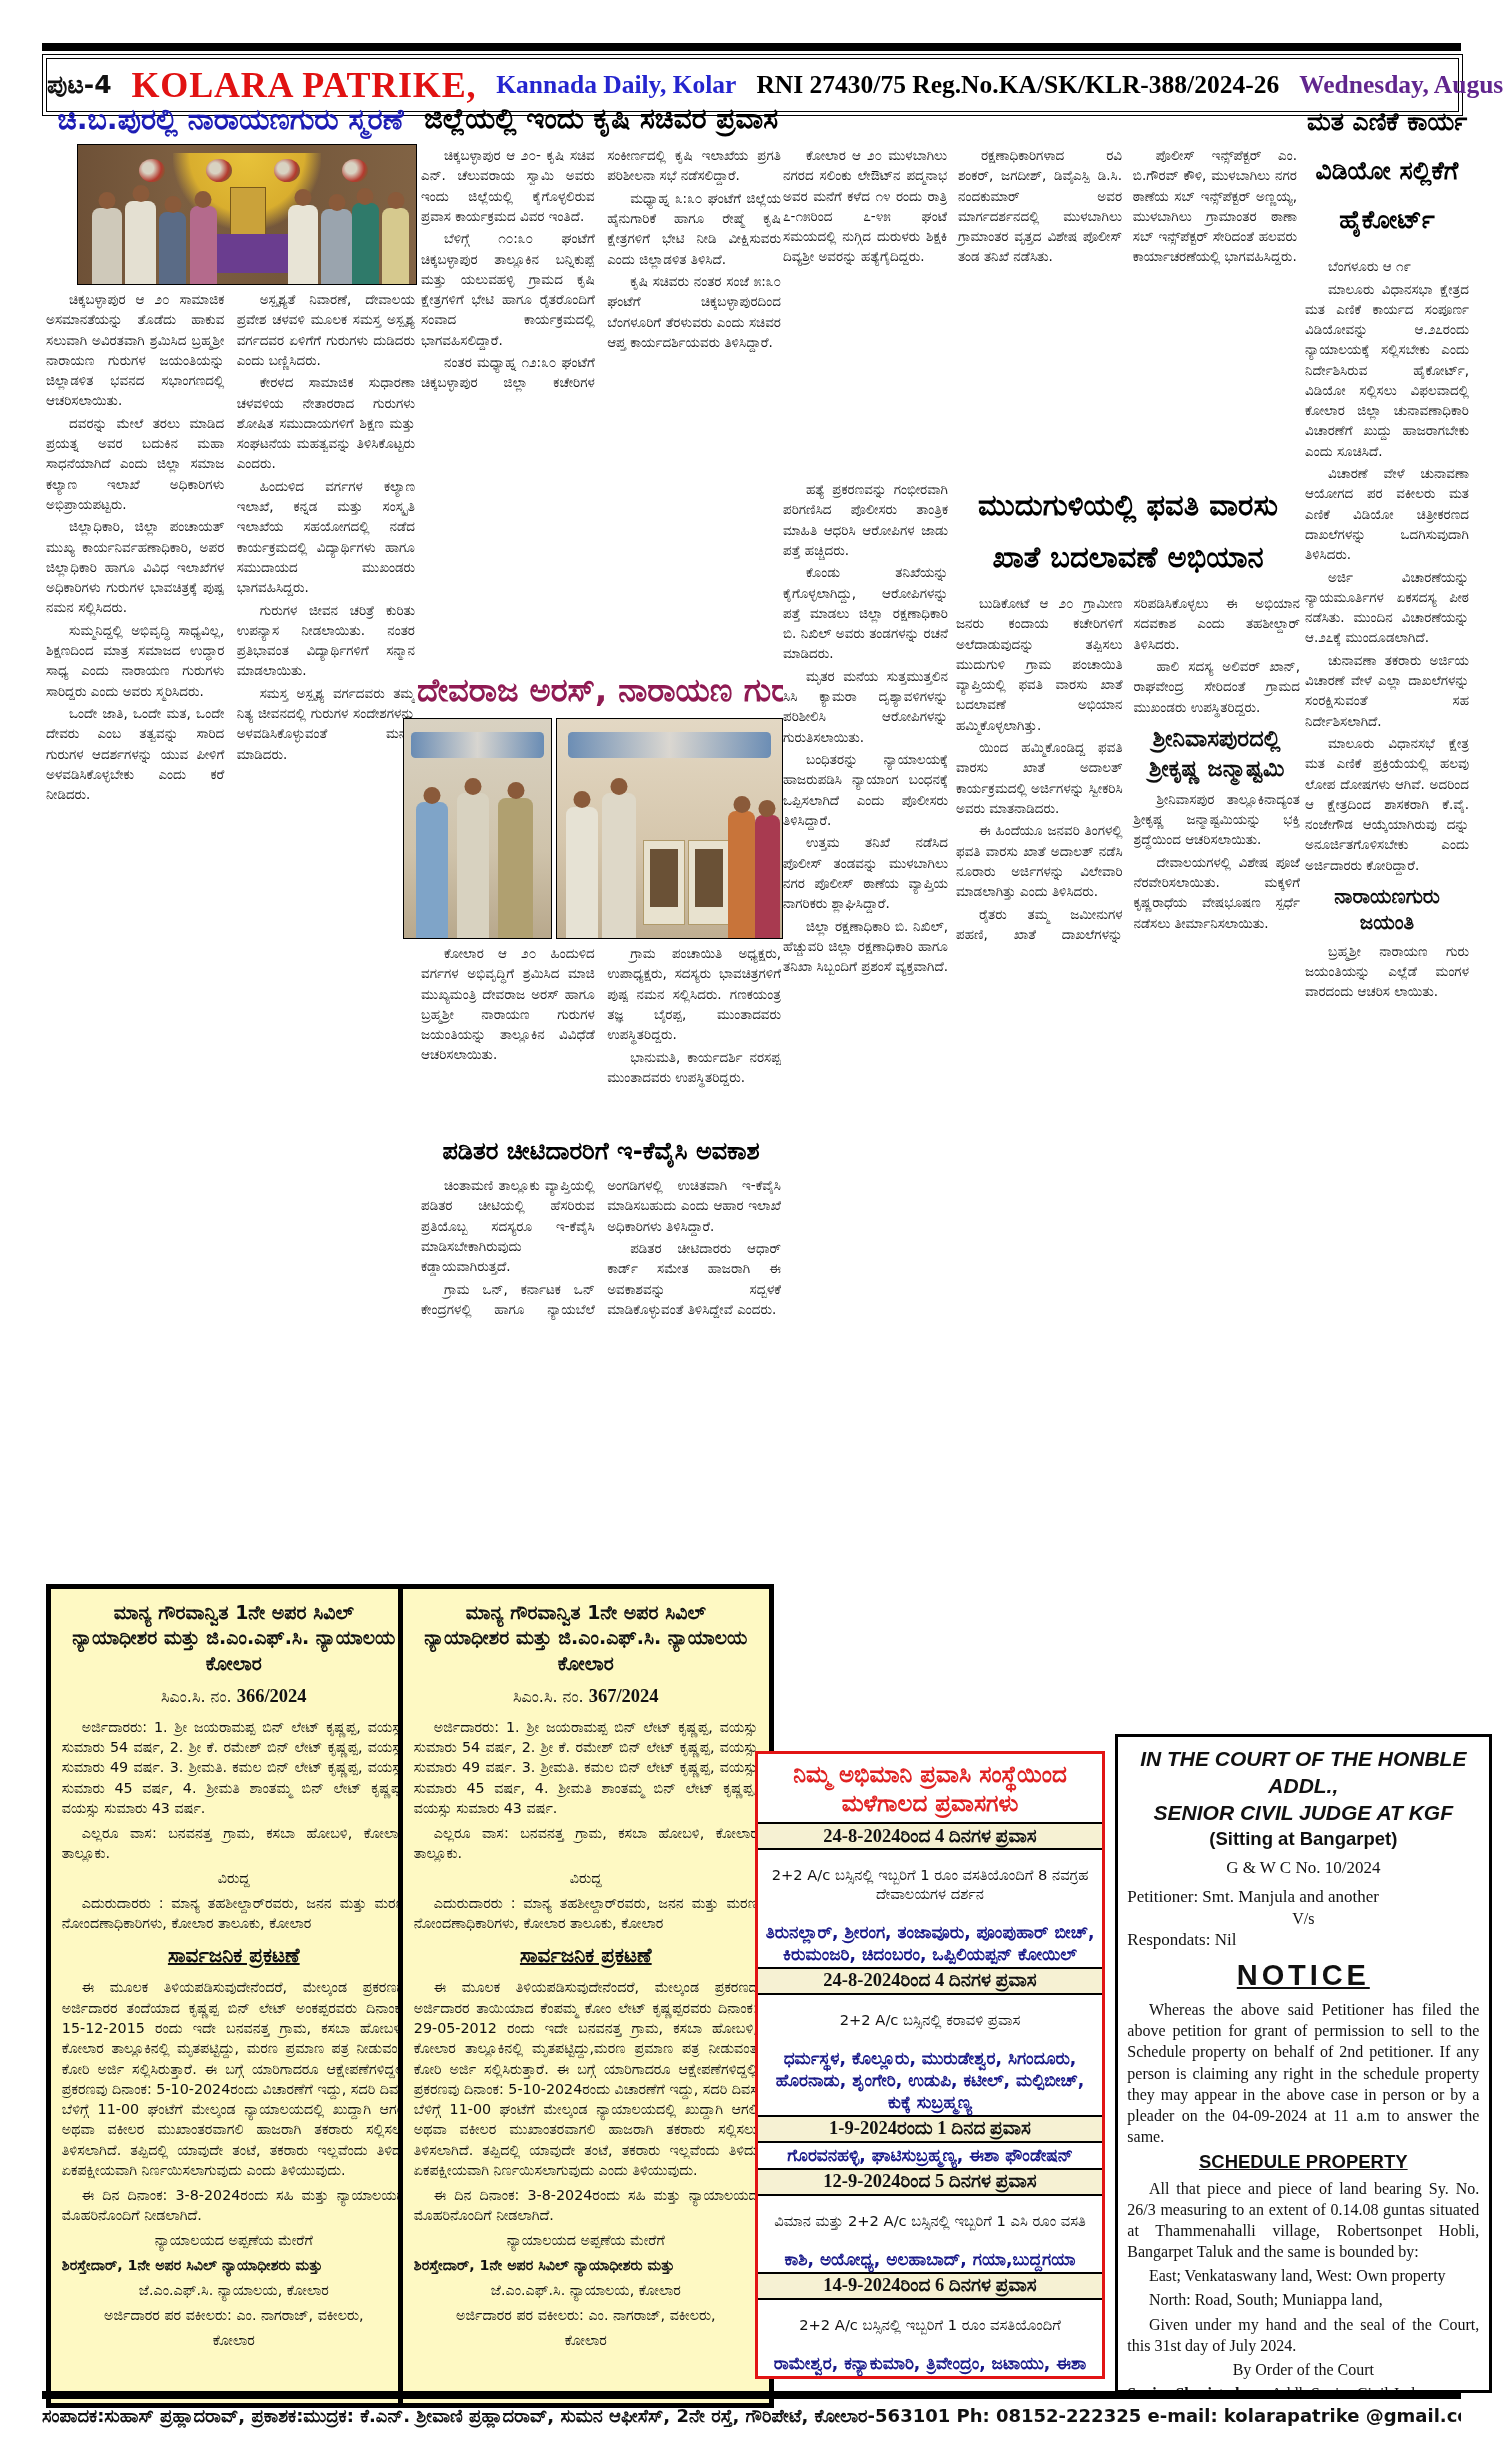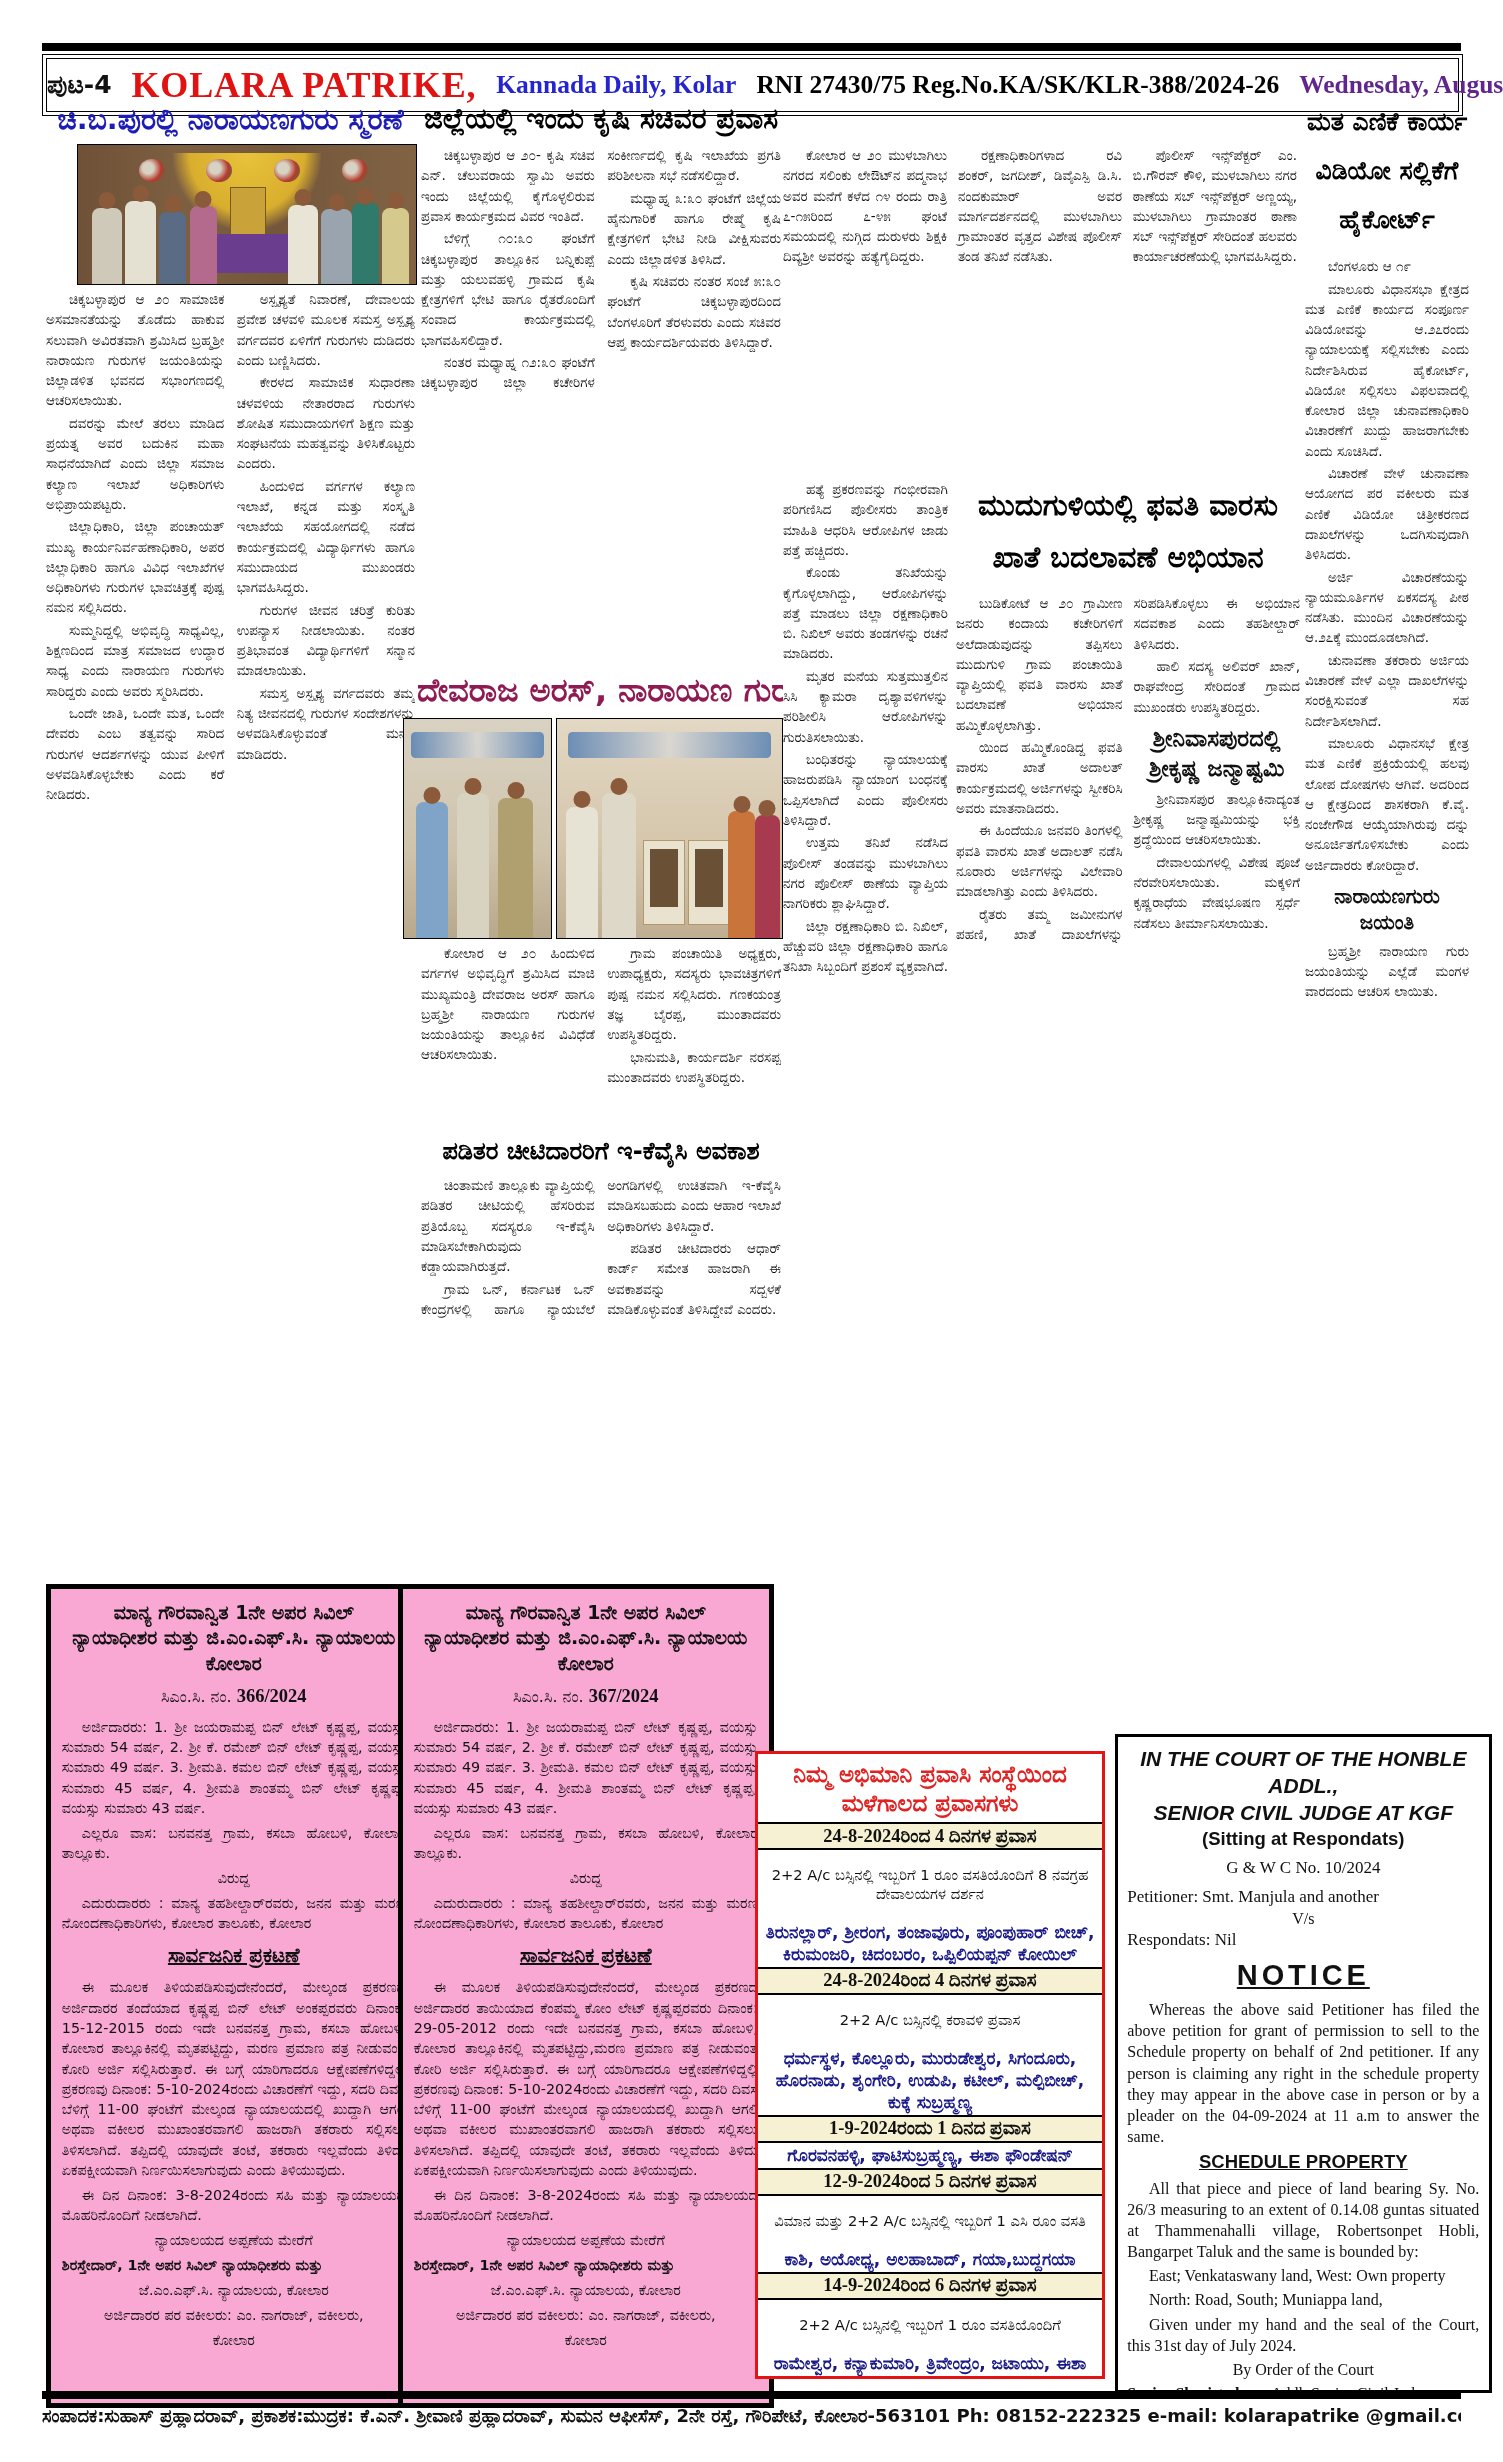--- a/index.html
+++ b/index.html
@@ -48,21 +48,21 @@
   #a1-photo .frame{position:absolute;left:45%;top:30%;width:10%;height:38%;background:#caa23a;border:1.5px solid #7a5a1a;}
   .person{position:absolute;bottom:0;border-radius:7.7px 7.7px 0 0;}
   .person:before{content:"";position:absolute;left:50%;top:-15.4px;transform:translateX(-50%);
        width:17px;height:17px;border-radius:50%;background:#8a5a3a;}
   #a5-photoA{left:403px;top:718px;width:147px;height:219px;background:linear-gradient(180deg,#d9d2c2 0%,#cfc3ab 60%,#b8a88c 100%);}
   #a5-photoB{left:556px;top:718px;width:225px;height:219px;background:linear-gradient(180deg,#e3d8c4 0%,#d6c7ad 55%,#bfae92 100%);}
   .banner{position:absolute;left:5%;top:6%;width:90%;height:12%;background:linear-gradient(90deg,#3a6fb0,#d8d8d8,#3a6fb0);opacity:.7;border-radius:4.6px;}
   .chairpic{position:absolute;bottom:6%;width:18%;height:38%;background:#e8e2cf;border:1.5px solid #b09a6a;}
   .chairpic:before{content:"";position:absolute;left:15%;top:10%;width:70%;height:70%;background:#6a5136;}
   
-  .kn-notice{border:5.4px solid #000;background:#f9a8d4;padding:10.8px 10.8px;overflow:hidden;font-size:14.3px;line-height:1.42;text-align:justify;}
+  .kn-notice{border:5.4px solid #000;background:#fef9c3;padding:10.8px 10.8px;overflow:hidden;font-size:14.3px;line-height:1.42;text-align:justify;}
   #notice-0{left:46px;top:1584px;width:344px;height:792px;}
   #notice-1{left:398px;top:1584px;width:344px;height:792px;}
   .kn-notice .nh{font-weight:bold;font-size:19px;text-align:center;line-height:1.35;text-indent:0;}
   .kn-notice .case{text-align:center;font-size:16px;margin:6.2px 0 7.7px;}
   .kn-notice .case b{font-family:"Liberation Serif",serif;font-size:18.5px;}
   .kn-notice p{margin:0 0 4.6px;text-indent:20px;}
   .kn-notice .center{text-align:center;text-indent:0;}
   .kn-notice .pub{font-weight:bold;font-size:20px;text-decoration:underline;text-align:center;text-indent:0;margin:7.7px 0;}
   .kn-notice .sig{font-weight:bold;text-align:left;text-indent:0;}
   
@@ -288,21 +288,21 @@
 
     <div class="tour-hd"><b>14-9-2024ರಿಂದ 6 ದಿನಗಳ ಪ್ರವಾಸ</b></div>
     <p class="tour-note">2+2 A/c ಬಸ್ಸಿನಲ್ಲಿ ಇಬ್ಬರಿಗೆ 1 ರೂಂ ವಸತಿಯೊಂದಿಗೆ</p>
     <div class="tour-places">ರಾಮೇಶ್ವರ, ಕನ್ಯಾಕುಮಾರಿ, ತ್ರಿವೇಂದ್ರಂ, ಜಟಾಯು, ಈಶಾ ಫೌಂಡೇಷನ್, ಅಲಪ್ಪಿ, ಕುಡುಮುಡಿ, ಕೋವಲಂಬೀಚ್, ಮಲಪುರಂಡ್ಯಾಂ, ಕಾಲಡಿ, ಭವಾನಿ</div>
 
   </div>
 
   <div class="abs" id="en-box">
     <div class="h1">IN THE COURT OF THE HONBLE ADDL.,</div>
     <div class="h1">SENIOR CIVIL JUDGE AT KGF</div>
-    <div class="h2">(Sitting at Respondats)</div>
+    <div class="h2">(Sitting at Bangarpet)</div>
     <div class="case">G &amp; W C No. 10/2024</div>
     <div class="pet">Petitioner: Smt. Manjula and another</div>
     <div class="vs">V/s</div>
     <div class="pet">Respondats: Nil</div>
     <div class="notice-h">NOTICE</div>
     <p class="ind">Whereas the above said Petitioner has filed the above petition for grant of permission to sell to the Schedule property on behalf of 2nd petitioner. If any person is claiming any right in the schedule property they may appear in the above case in person or by a pleader on the 04-09-2024 at 11 a.m to answer the same.</p>
     <div class="sched">SCHEDULE PROPERTY</div>
     <p class="ind">All that piece and piece of land bearing Sy. No. 26/3 measuring to an extent of 0.14.08 guntas situated at Thammenahalli village, Robertsonpet Hobli, Bangarpet Taluk and the same is bounded by:</p>
     <p class="ind">East; Venkataswany land, West: Own property</p>
     <p class="ind">North: Road, South; Muniappa land,</p>

